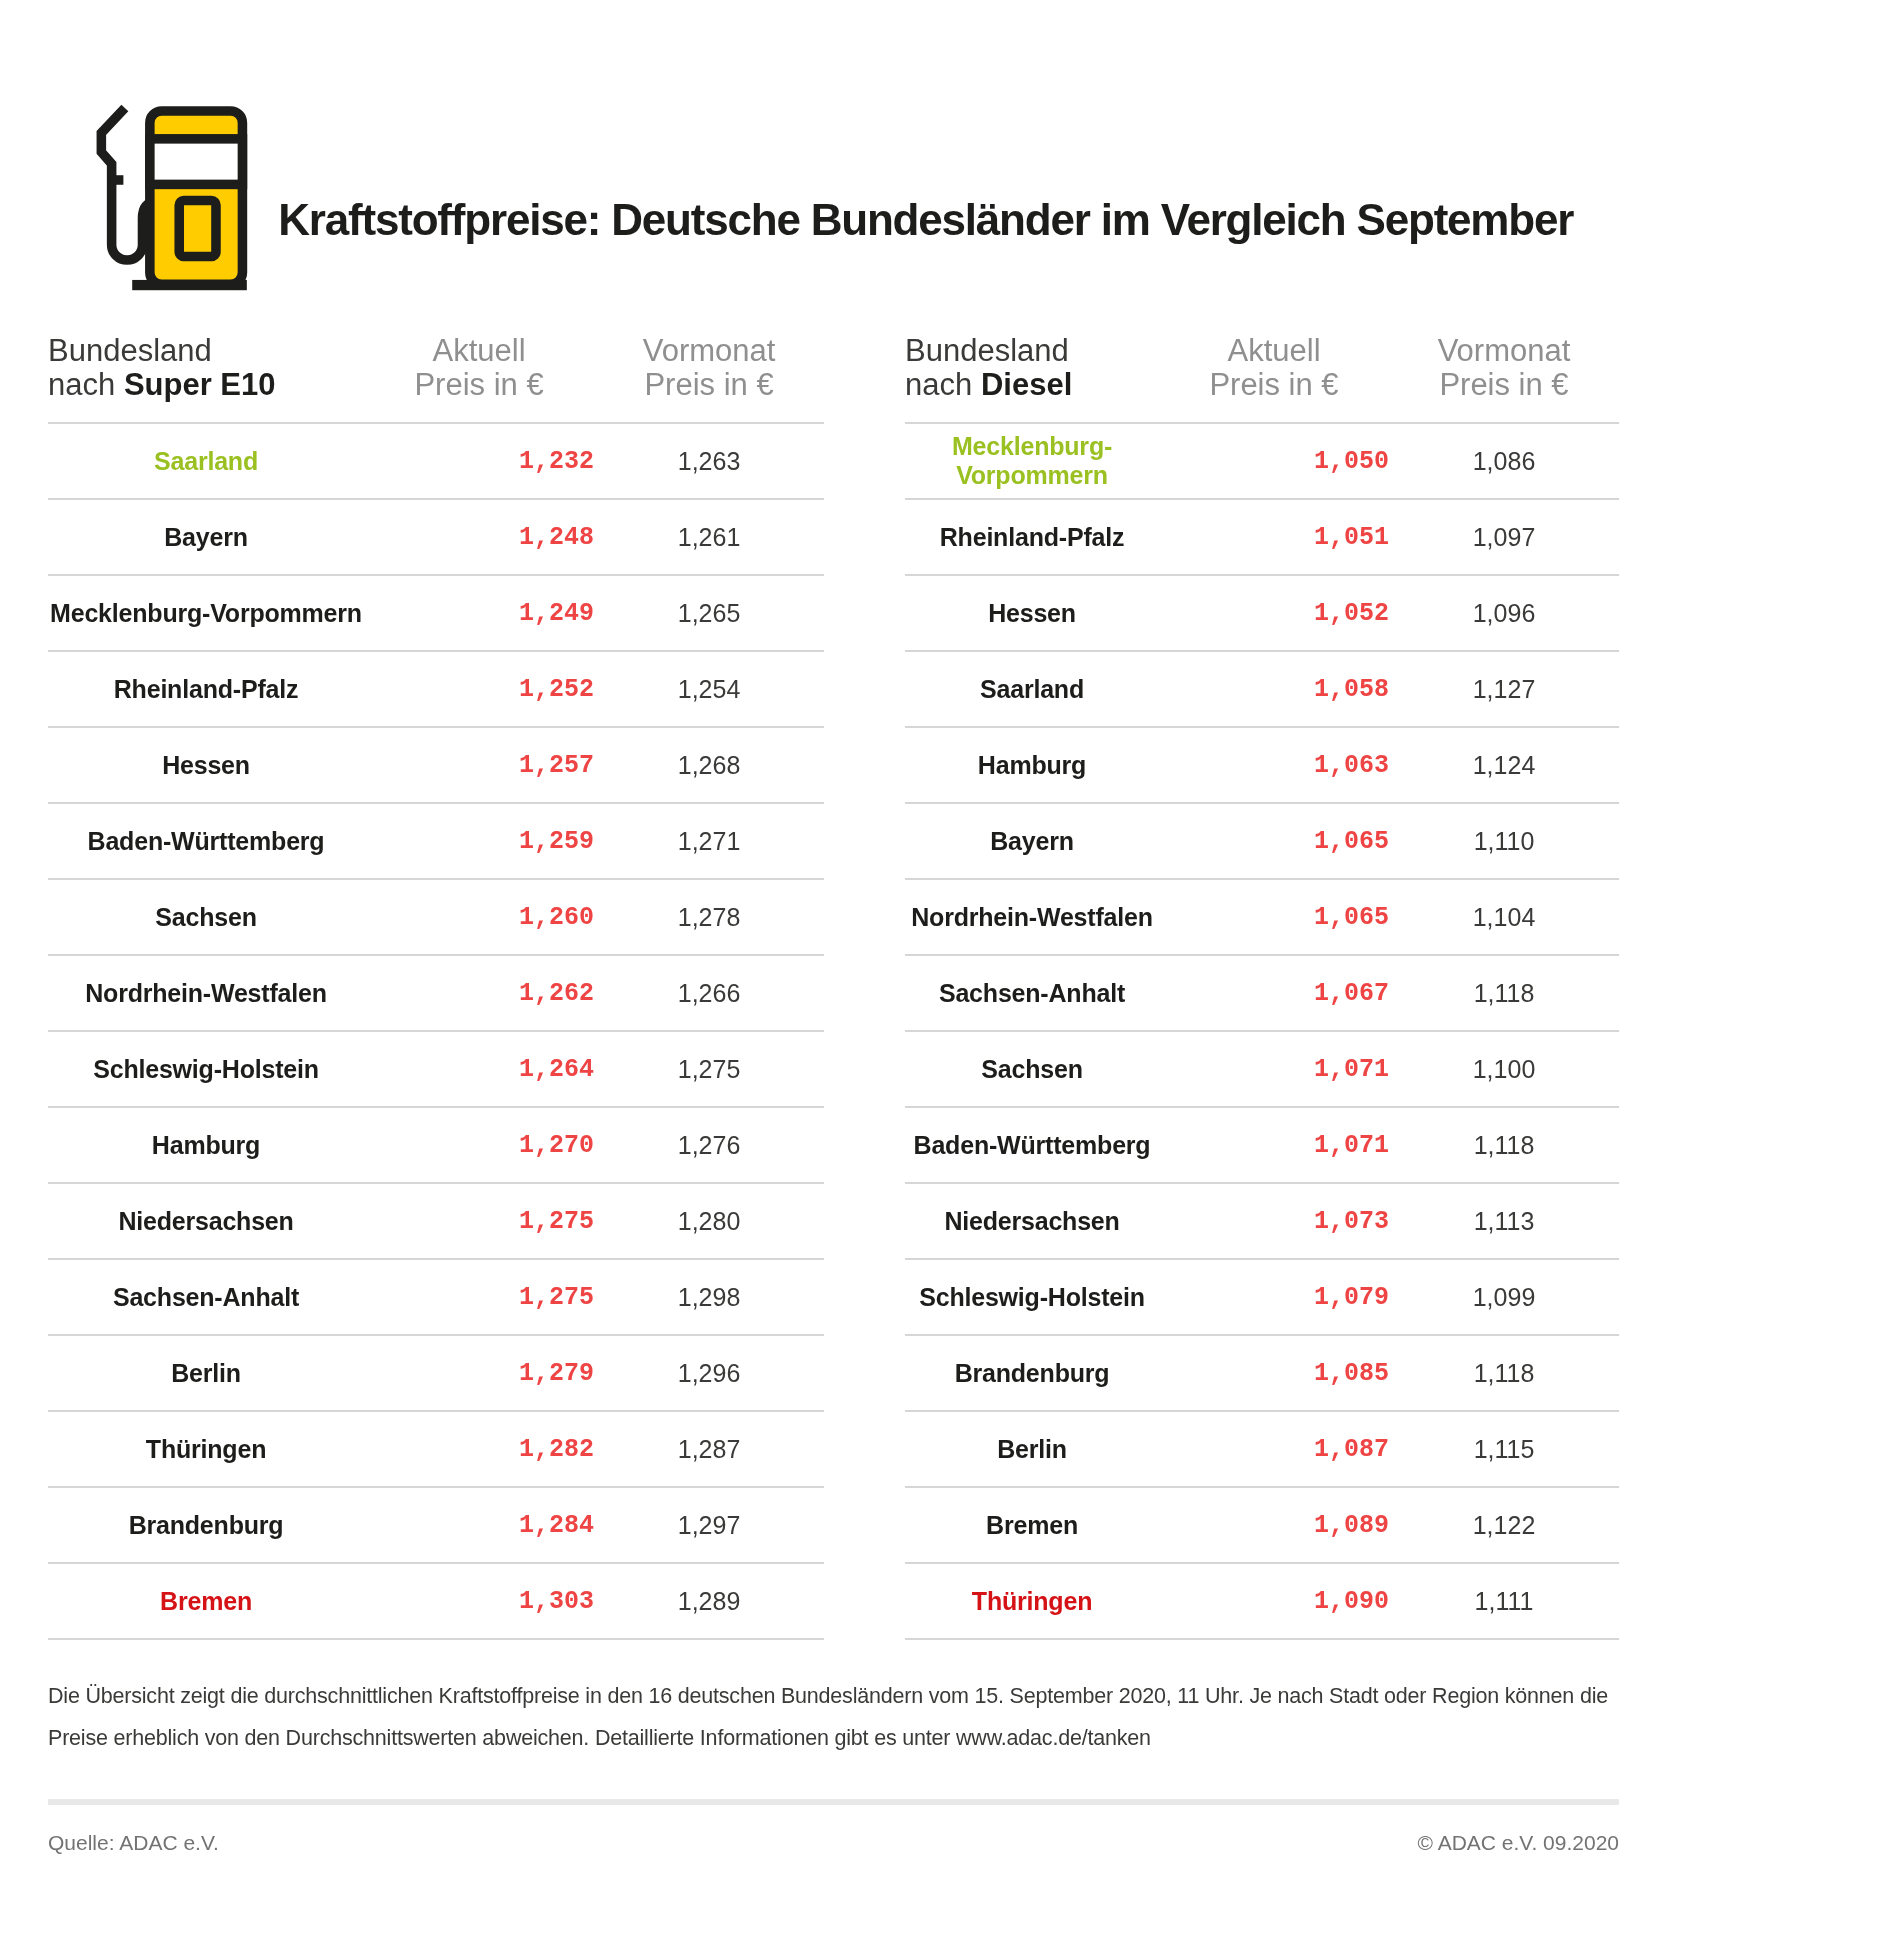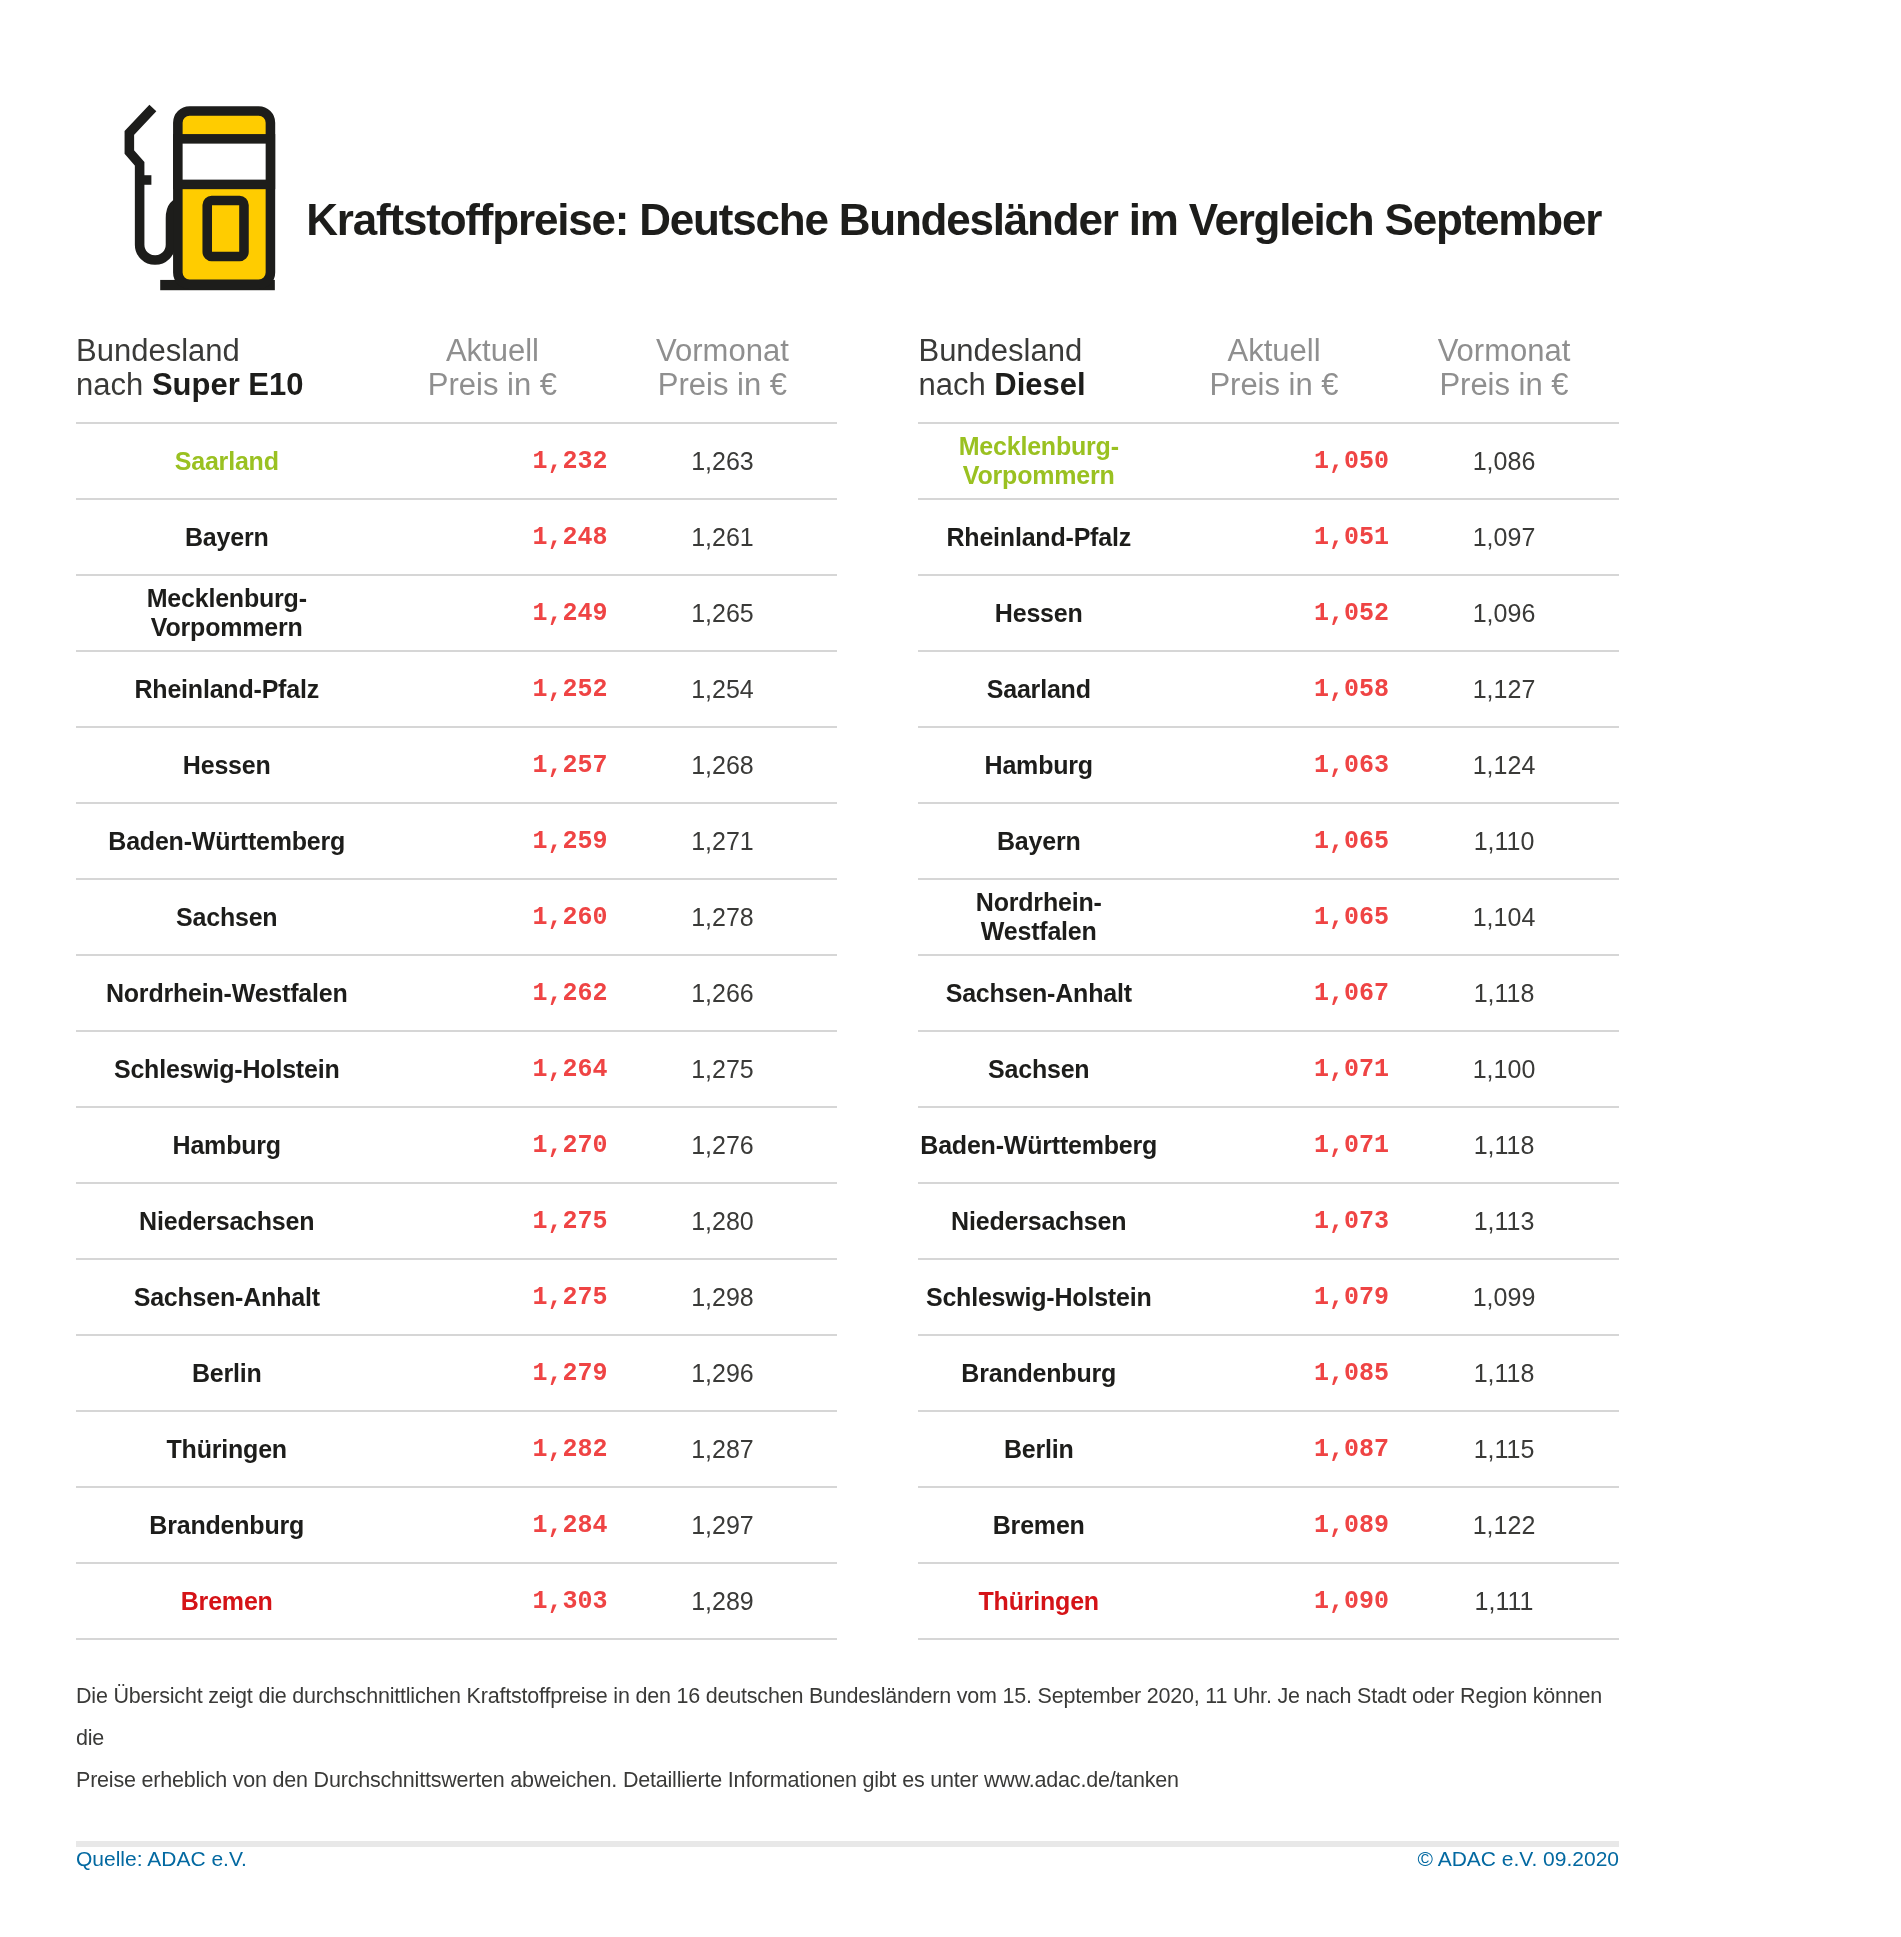--- a/index.html
+++ b/index.html
@@ -1,18 +1,18 @@
 <!DOCTYPE html>
 <html style="font-size:12.3px"><head>
 <meta charset="utf-8">
 <style>
   html,body{margin:0;padding:0;background:#ffffff;}
   body{font-family:"Liberation Sans", sans-serif;color:#1d1d1b;}
   .page{position:relative;width:1696px;height:1937px;box-sizing:border-box;
-        padding:100px 77px 0 76px;background:#ffffff;overflow:hidden;}
+        padding:100px 77px 0 48px;background:#ffffff;overflow:hidden;}
 
   
   .masthead{display:flex;align-items:center;}
   .pump-icon{margin-left:46px;flex:0 0 auto;}
   .title{font-size:44px;font-weight:bold;letter-spacing:-1.2px;color:#1d1d1b;
          margin-left:15.3px;margin-top:40px;white-space:nowrap;}
 
   
   .tables{display:grid;grid-template-columns:1125fr 1035fr;column-gap:81px;margin-top:35px;}
   .thead,.trow{display:grid;grid-template-columns:1fr 230px 230px;}
@@ -24,22 +24,22 @@
   .trow .land{font-weight:bold;color:#1d1d1b;letter-spacing:-0.2px;text-align:center;}
   .trow .akt{font-weight:bold;text-align:right;color:#ef4444;font-family:Liberation Mono, monospace;}
   .trow .vor{text-align:center;color:#3a3a38;}
   .trow.green .land{color:#9ac121;}
   .trow.red .land{color:#d51317;}
 
   
   .footnote{margin-top:35px;font-size:21.5px;color:#3a3a38;letter-spacing:-0.2px;}
   .footnote .fl{line-height:42px;}
   .divider{margin-top:40px;height:6.1px;background:#e8e8e8;}
-  .footer{display:flex;justify-content:space-between;
-          font-size:21px;color:#0369a1;text-align:right;}
+  .footer{margin-top:26px;display:flex;justify-content:space-between;
+          font-size:21px;color:#737373;text-align:right;}
 </style>
 </head>
 <body>
 
 <div class="page">
 
   <div class="masthead">
     <span class="pump-icon">
       <svg width="169" height="196" viewBox="0 0 230 265" xmlns="http://www.w3.org/2000/svg">
         <path d="M42 10 L10 44 L10 70 L24 86 L24 196 A21 21 0 0 0 66 196 L66 160 Q66 138 84 138" fill="none" stroke="#1d1d1b" stroke-width="13"></path>

